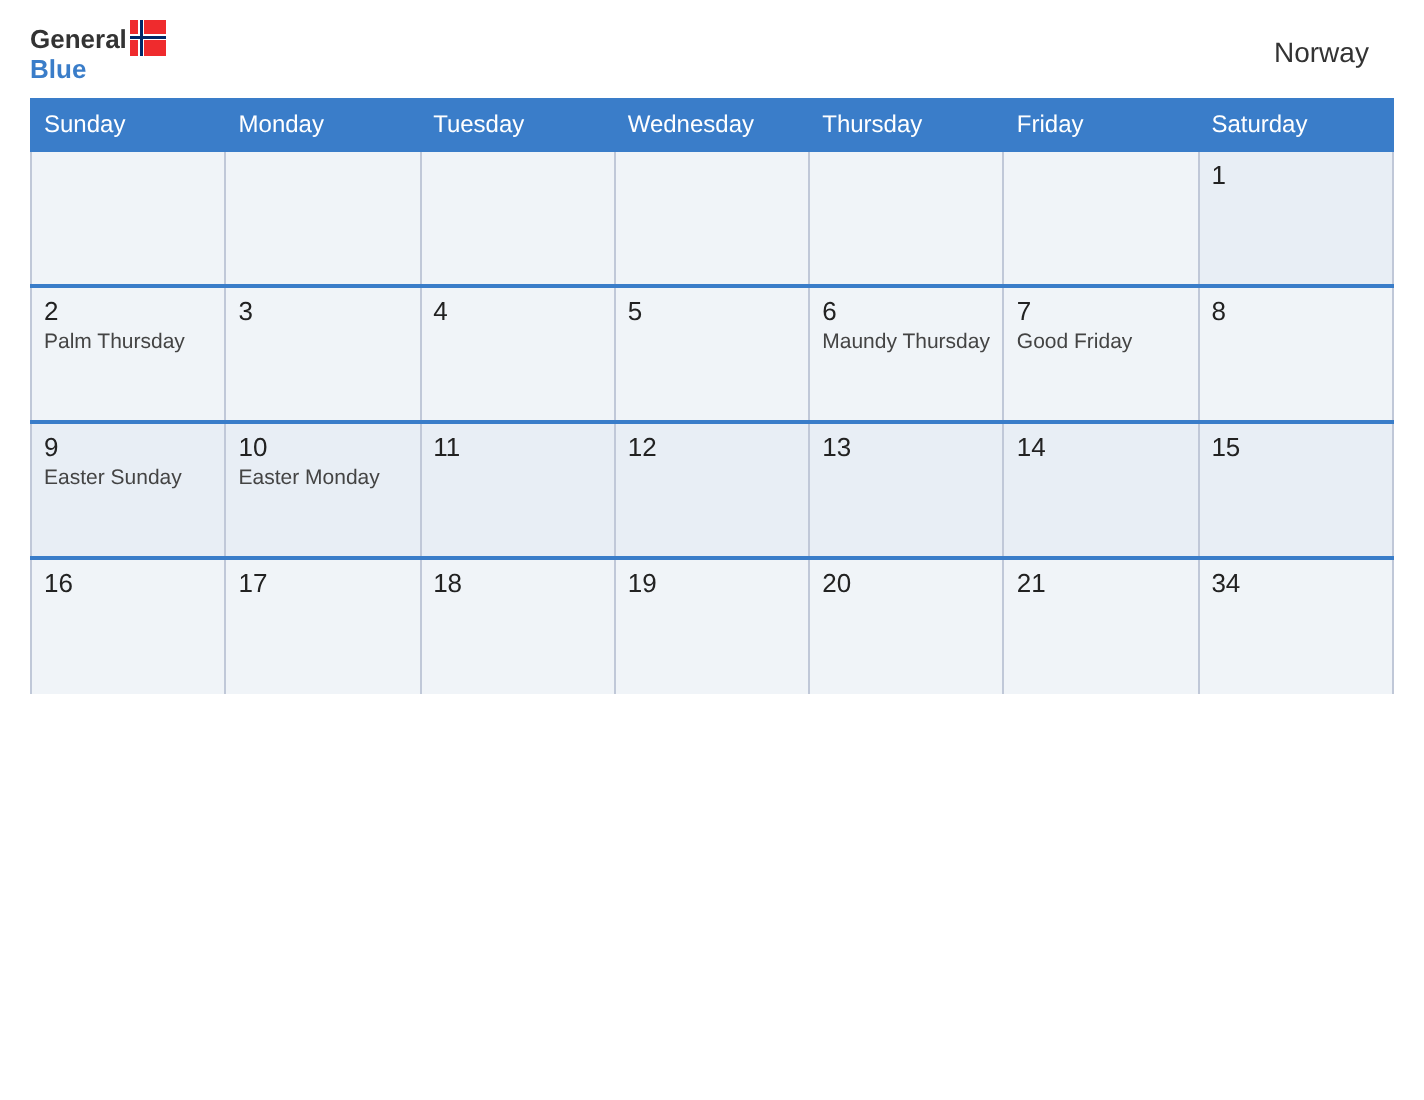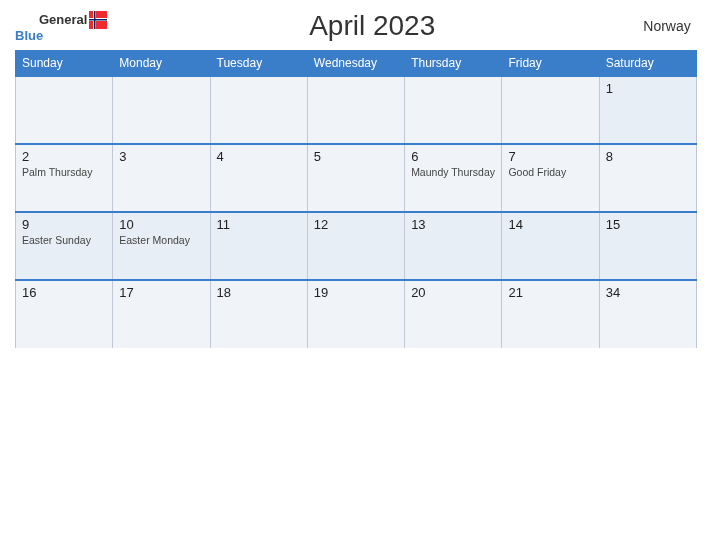--- a/index.html
+++ b/index.html
@@ -25,21 +25,20 @@
     .logo {
       display: flex;
       align-items: center;
       gap: 0;
     }
     .logo-text-general {
       font-size: 13px;
       font-weight: bold;
       color: #333;
       line-height: 1;
-      margin-left: 24px;
     }
     .logo-text-blue {
       font-size: 13px;
       font-weight: bold;
       color: #3a7dc9;
       line-height: 1;
     }
     .logo-flag {
       width: 18px;
       height: 18px;
@@ -48,21 +47,21 @@
     .title {
       font-size: 28px;
       color: #333;
       font-weight: normal;
       text-align: center;
       flex: 1;
     }
     .country {
       font-size: 14px;
       color: #333;
-      text-align: center;
+      text-align: left;
       min-width: 60px;
     }
     .calendar {
       width: 100%;
       border-collapse: collapse;
     }
     .calendar thead tr {
       background: #3a7dc9;
       color: #fff;
     }
@@ -126,21 +125,20 @@
             <rect width="18" height="18" fill="#ef2b2d"></rect>
             <rect x="4" y="0" width="3" height="18" fill="#fff"></rect>
             <rect x="0" y="7" width="18" height="3" fill="#fff"></rect>
             <rect x="5" y="0" width="1.5" height="18" fill="#002868"></rect>
             <rect x="0" y="8" width="18" height="1.5" fill="#002868"></rect>
           </svg>
         </span>
         <span class="logo-text-blue">Blue</span>
       </div>
     </div>
-    <h1 class="title">April 2023</h1>
     <div class="country">Norway</div>
   </div>
 
   <table class="calendar">
     <thead>
       <tr>
         <th>Sunday</th>
         <th>Monday</th>
         <th>Tuesday</th>
         <th>Wednesday</th>

